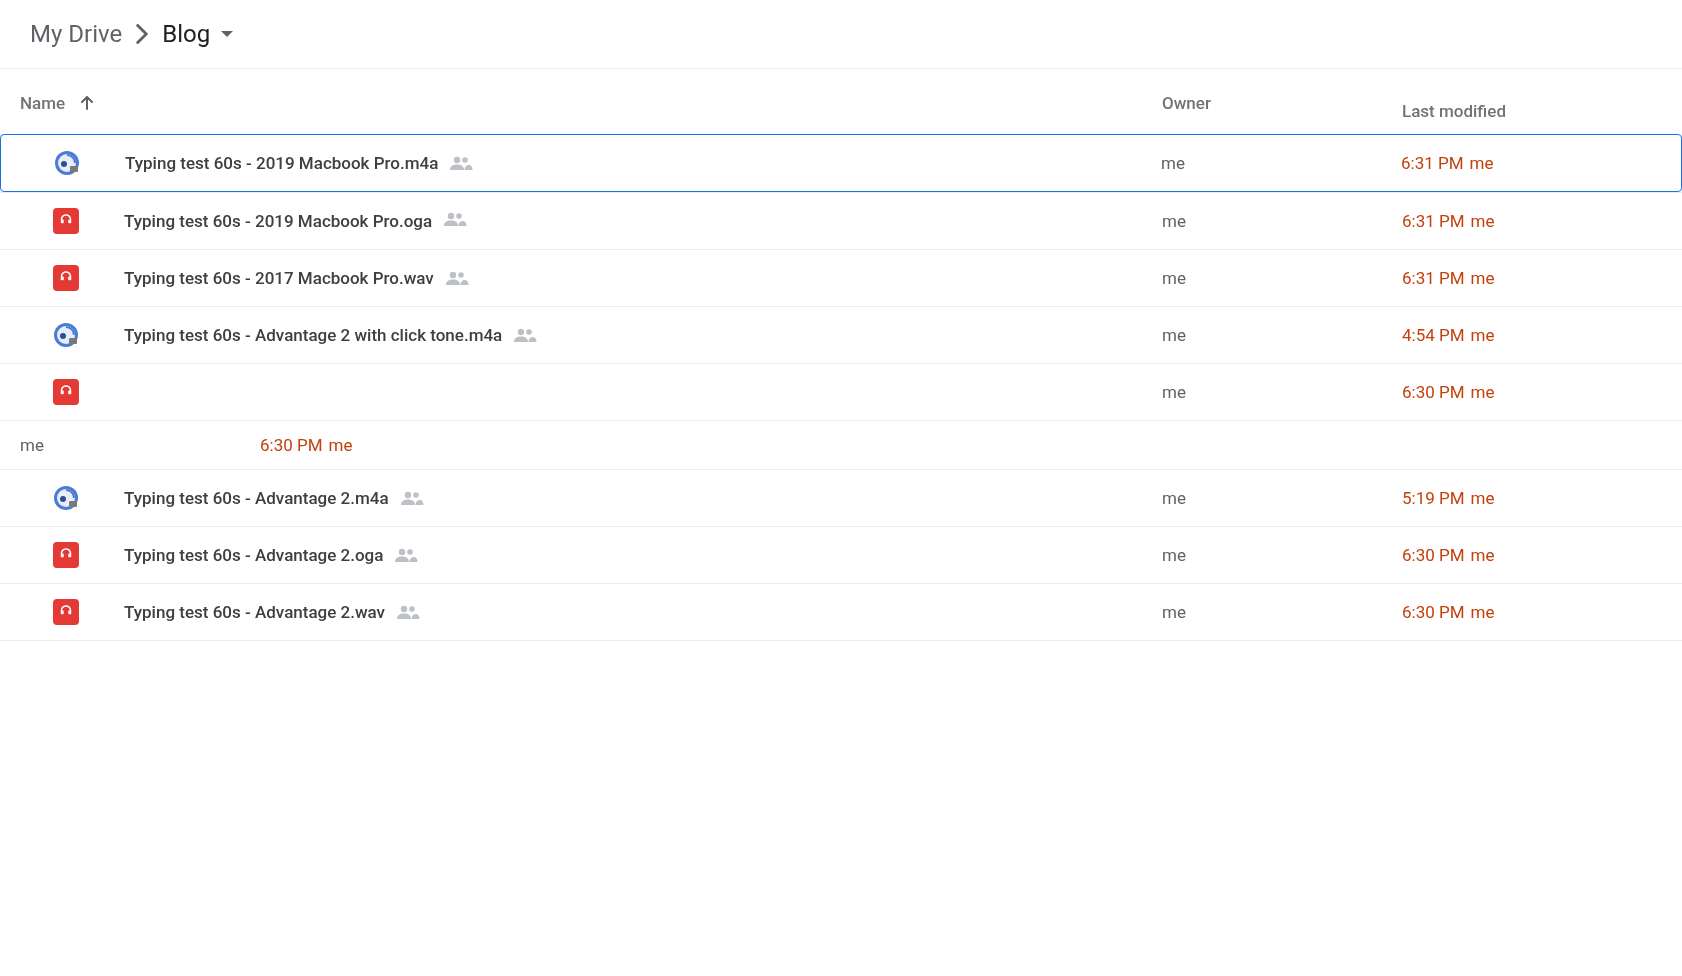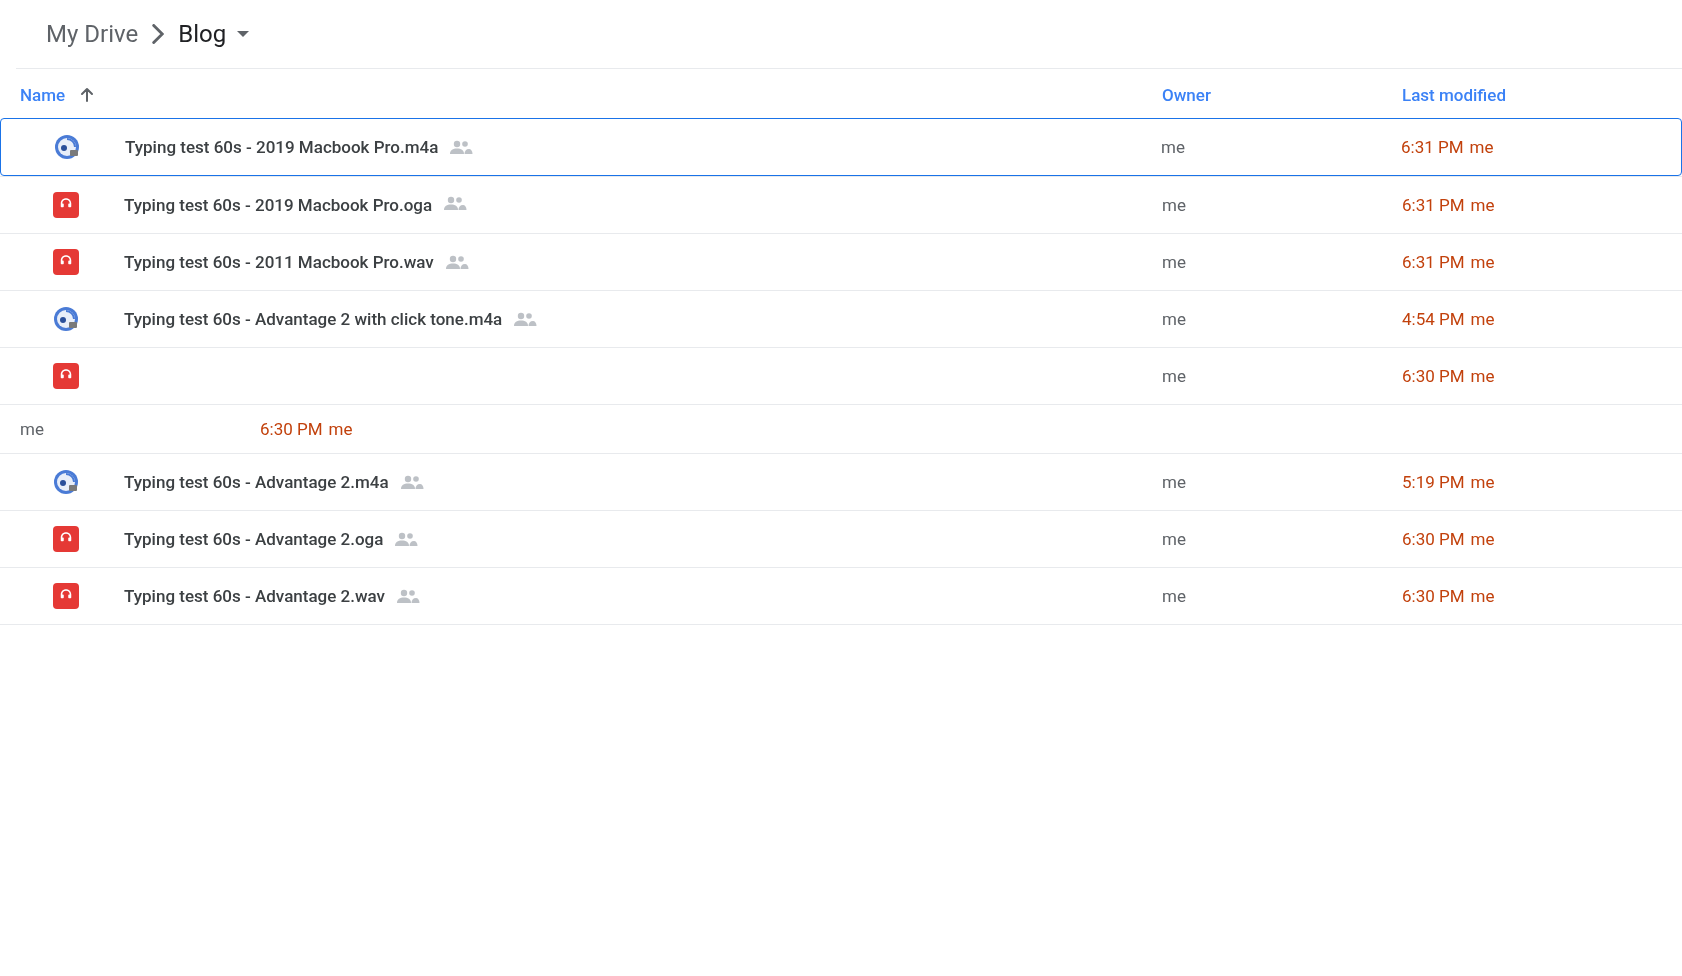--- a/index.html
+++ b/index.html
@@ -9,21 +9,20 @@
       color: #3c4043;
       padding: 20px 0 0 0;
     }
     .breadcrumb {
       display: flex;
       align-items: center;
       padding: 0 0 20px 30px;
       font-size: 24px;
       color: #5f6368;
       border-bottom: 1px solid #e8eaed;
-      margin-left: 16px;
     }
     .breadcrumb-item {
       cursor: pointer;
       color: #5f6368;
     }
     .breadcrumb-item.current {
       color: #202124;
       font-weight: 400;
     }
     .chevron {
@@ -35,28 +34,28 @@
     .dropdown-caret {
       margin-left: 10px;
       color: #5f6368;
       display: inline-flex;
       align-items: center;
       cursor: pointer;
     }
     .table-header {
       display: flex;
       padding: 16px 20px 14px 20px;
-      color: #3b82f6;
+      color: #737373;
       font-size: 17px;
       font-weight: 500;
       align-items: center;
     }
     .col-name { flex: 1 1 auto; display: flex; align-items: center; }
     .col-owner { width: 240px; }
-    .col-modified { width: 260px; }
+    .col-modified { width: 260px; margin-top: 16px; }
     .sort-arrow {
       margin-left: 14px;
       display: inline-flex;
     }
     .file-row {
       display: flex;
       align-items: center;
       padding: 14px 20px 14px 20px;
       border-top: 1px solid #e8eaed;
       font-size: 17px;
@@ -210,21 +209,21 @@
     <div class="file-row">
       <div class="file-name-cell">
         <span class="file-icon">
           <span class="icon-red">
             <svg viewBox="0 0 24 24">
               <path fill="#fff" d="M12 3 C8 3 5 6 5 10 L5 14 C5 14.6 5.4 15 6 15 L8 15 C8.6 15 9 14.6 9 14 L9 11 C9 10.4 8.6 10 8 10 L7 10 C7 7 9 5 12 5 C15 5 17 7 17 10 L16 10 C15.4 10 15 10.4 15 11 L15 14 C15 14.6 15.4 15 16 15 L18 15 C18.6 15 19 14.6 19 14 L19 10 C19 6 16 3 12 3 Z"></path>
             </svg>
           </span>
         </span>
         <span style="display:flex;align-items:center">
-          <span class="file-name">Typing test 60s - 2011 Macbook Pro.wav</span>
+          <span class="file-name">Typing test 60s - 2017 Macbook Pro.wav</span>
           <span class="shared-icon">
             <svg width="26" height="16" viewBox="0 0 26 16">
               <circle cx="9" cy="5" r="3.2" fill="#bdc1c6"></circle>
               <circle cx="17" cy="5" r="2.8" fill="#bdc1c6"></circle>
               <path d="M2 15 C2 11 5 9.5 9 9.5 C13 9.5 16 11 16 15 Z" fill="#bdc1c6"></path>
               <path d="M16.5 15 C16.5 12 18 10 21 10 C23 10 24.5 12 24.5 15 Z" fill="#bdc1c6"></path>
             </svg>
           </span>
         </span>
       </div>

